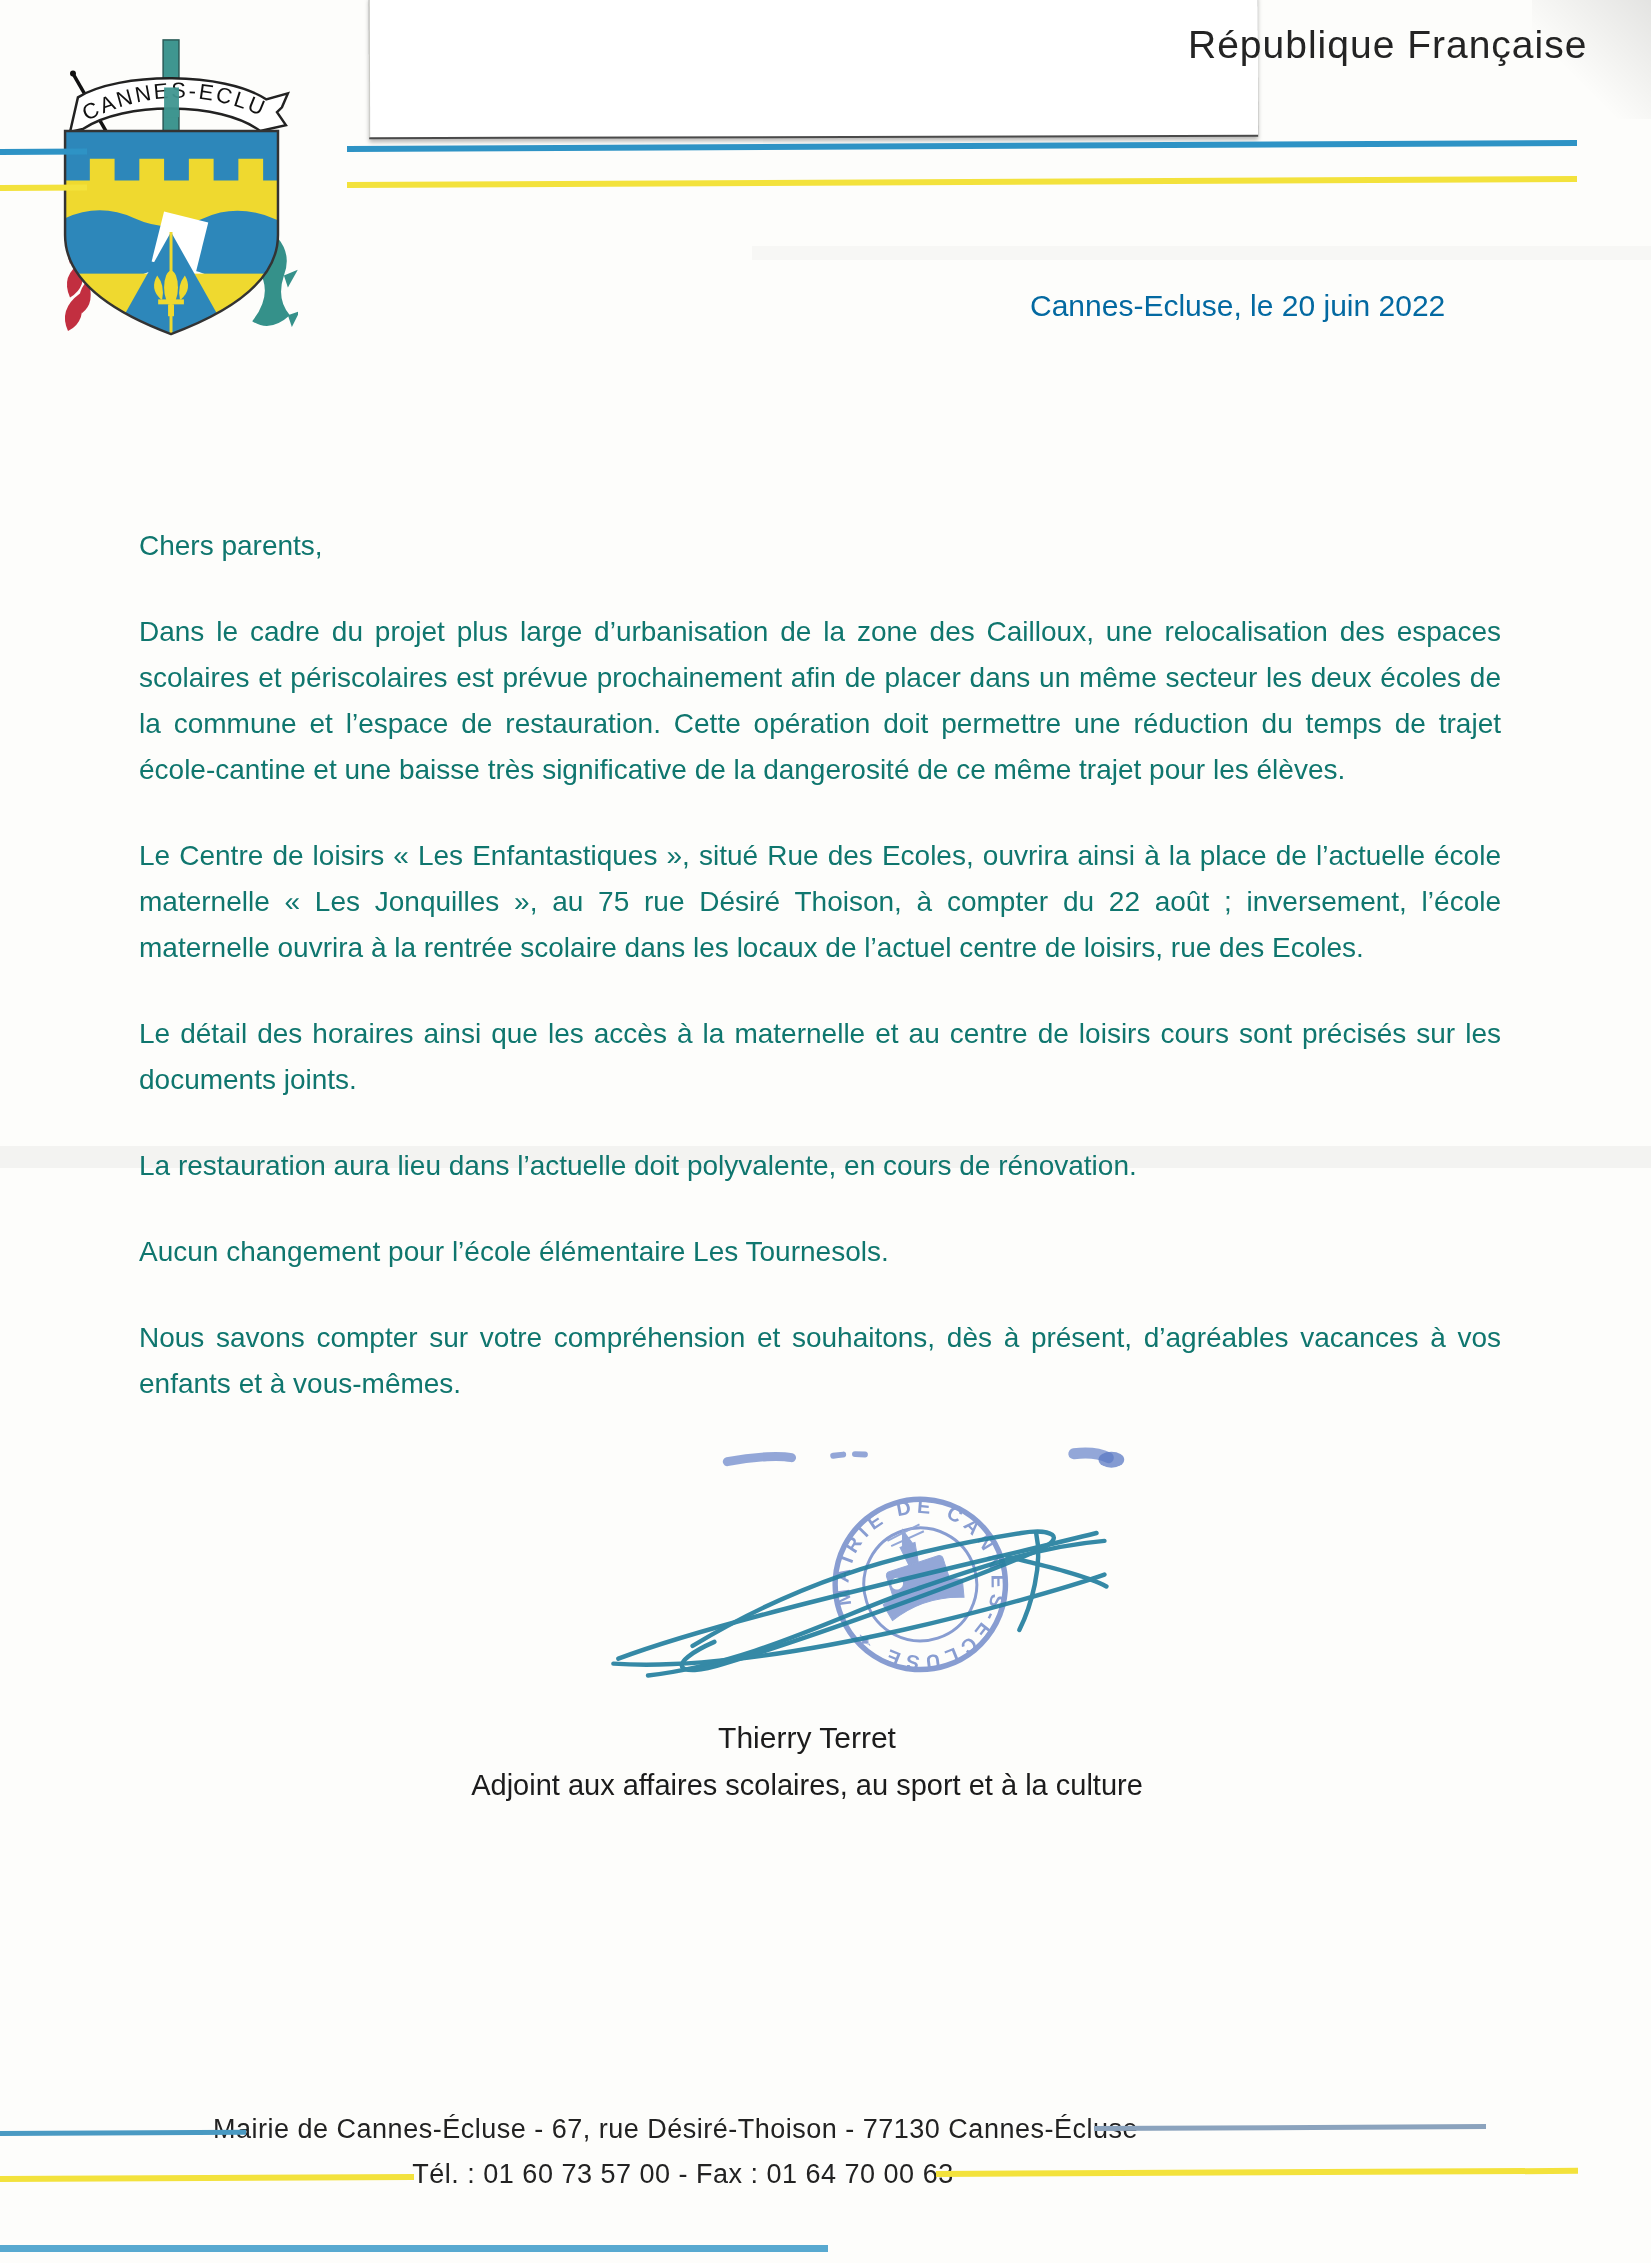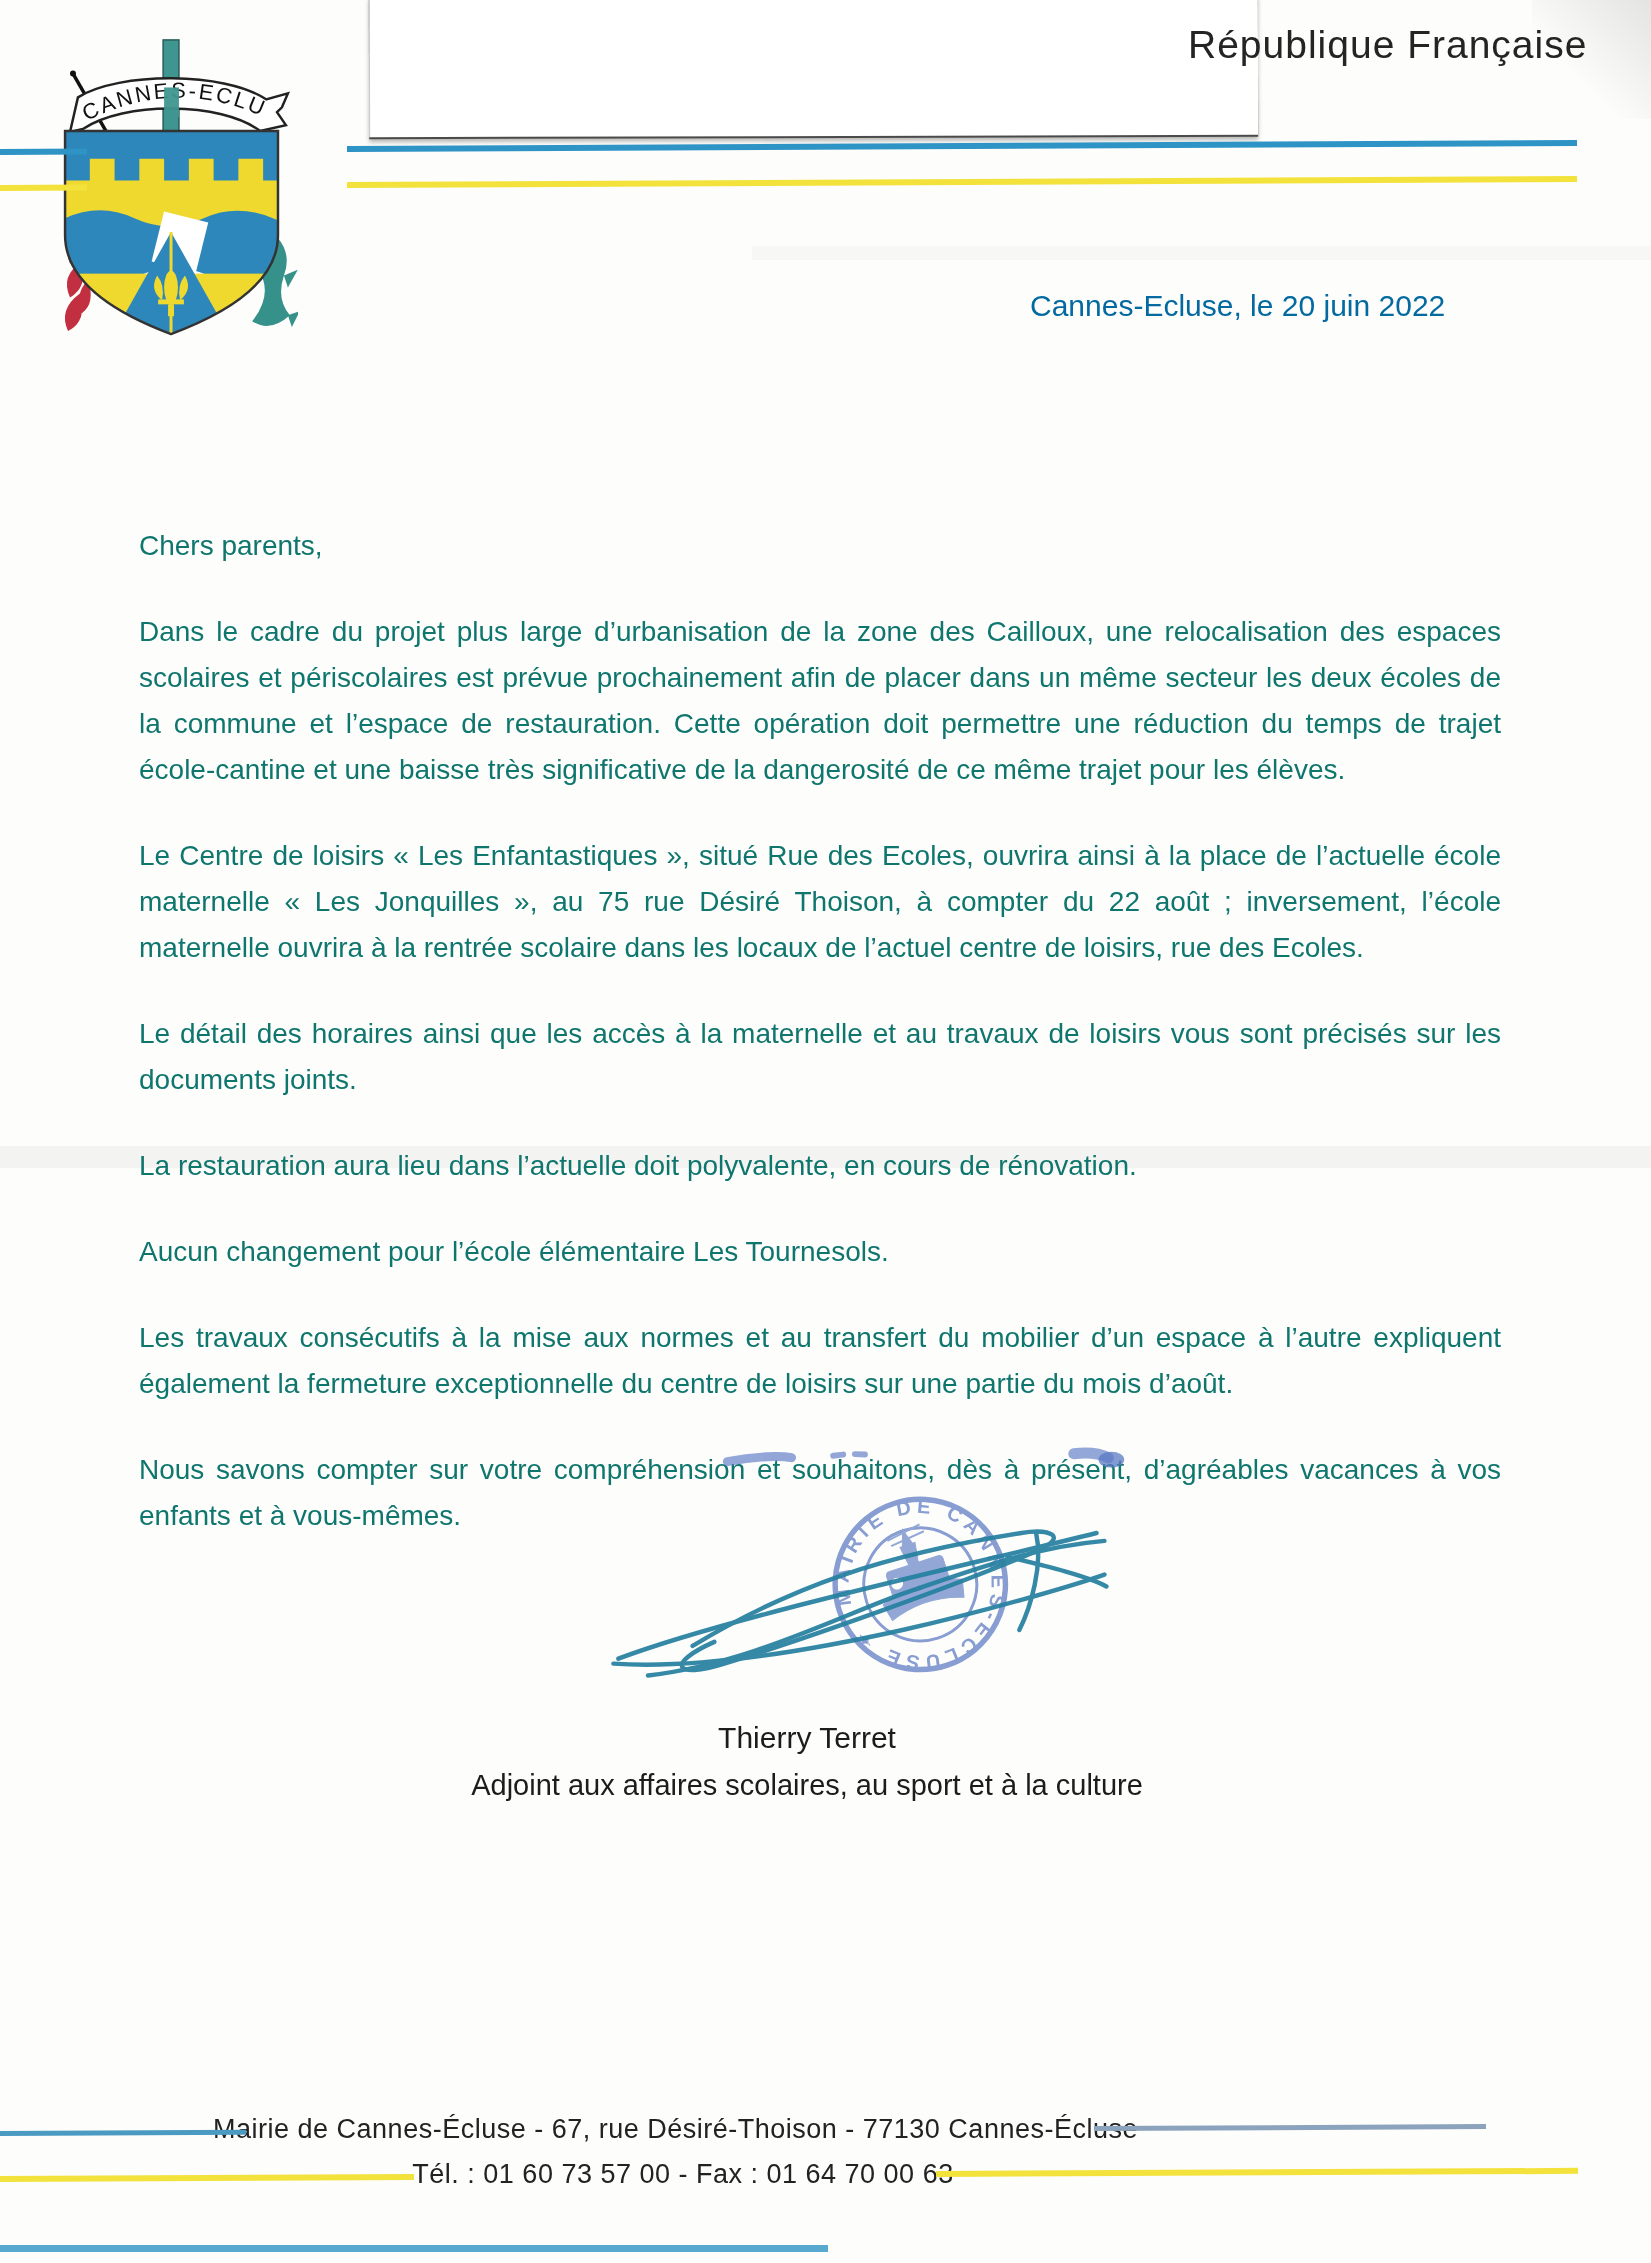--- a/index.html
+++ b/index.html
@@ -148,24 +148,23 @@
   <div class="rule yellow yellow-left"></div>
   <div class="rule yellow yellow-right"></div>
 
   <div class="dateline">Cannes-Ecluse, le 20 juin 2022</div>
 
   <div class="body-text">
     <p class="salutation">Chers parents,</p>
     <div class="paras">
         <p>Dans le cadre du projet plus large d’urbanisation de la zone des Cailloux, une relocalisation des espaces scolaires et périscolaires est prévue prochainement afin de placer dans un même secteur les deux écoles de la commune et l’espace de restauration. Cette opération doit permettre une réduction du temps de trajet école-cantine et une baisse très significative de la dangerosité de ce même trajet pour les élèves.</p>
         <p>Le Centre de loisirs « Les Enfantastiques », situé Rue des Ecoles, ouvrira ainsi à la place de l’actuelle école maternelle « Les Jonquilles », au 75 rue Désiré Thoison, à compter du 22 août ; inversement, l’école maternelle ouvrira à la rentrée scolaire dans les locaux de l’actuel centre de loisirs, rue des Ecoles.</p>
-        <p>Le détail des horaires ainsi que les accès à la maternelle et au travaux de loisirs vous sont précisés sur les documents joints.</p>
+        <p>Le détail des horaires ainsi que les accès à la maternelle et au centre de loisirs cours sont précisés sur les documents joints.</p>
         <p>La restauration aura lieu dans l’actuelle doit polyvalente, en cours de rénovation.</p>
         <p>Aucun changement pour l’école élémentaire Les Tournesols.</p>
-        <p>Les travaux consécutifs à la mise aux normes et au transfert du mobilier d’un espace à l’autre expliquent également la fermeture exceptionnelle du centre de loisirs sur une partie du mois d’août.</p>
         <p>Nous savons compter sur votre compréhension et souhaitons, dès à présent, d’agréables vacances à vos enfants et à vous-mêmes.</p>
       </div>
   </div>
 
   <svg class="sig-overlay" width="594" height="327" viewBox="0 0 600 330">
 
     <g stroke="#5b79c4" stroke-linecap="round" fill="none" opacity="0.65">
       <path d="M175,46 C205,40 230,40 240,42" stroke-width="9"></path>
       <path d="M282,40 C295,38 308,38 318,39" stroke-width="6" stroke-dasharray="10 12"></path>
       <path d="M525,38 C540,36 552,38 560,42" stroke-width="11"></path>

